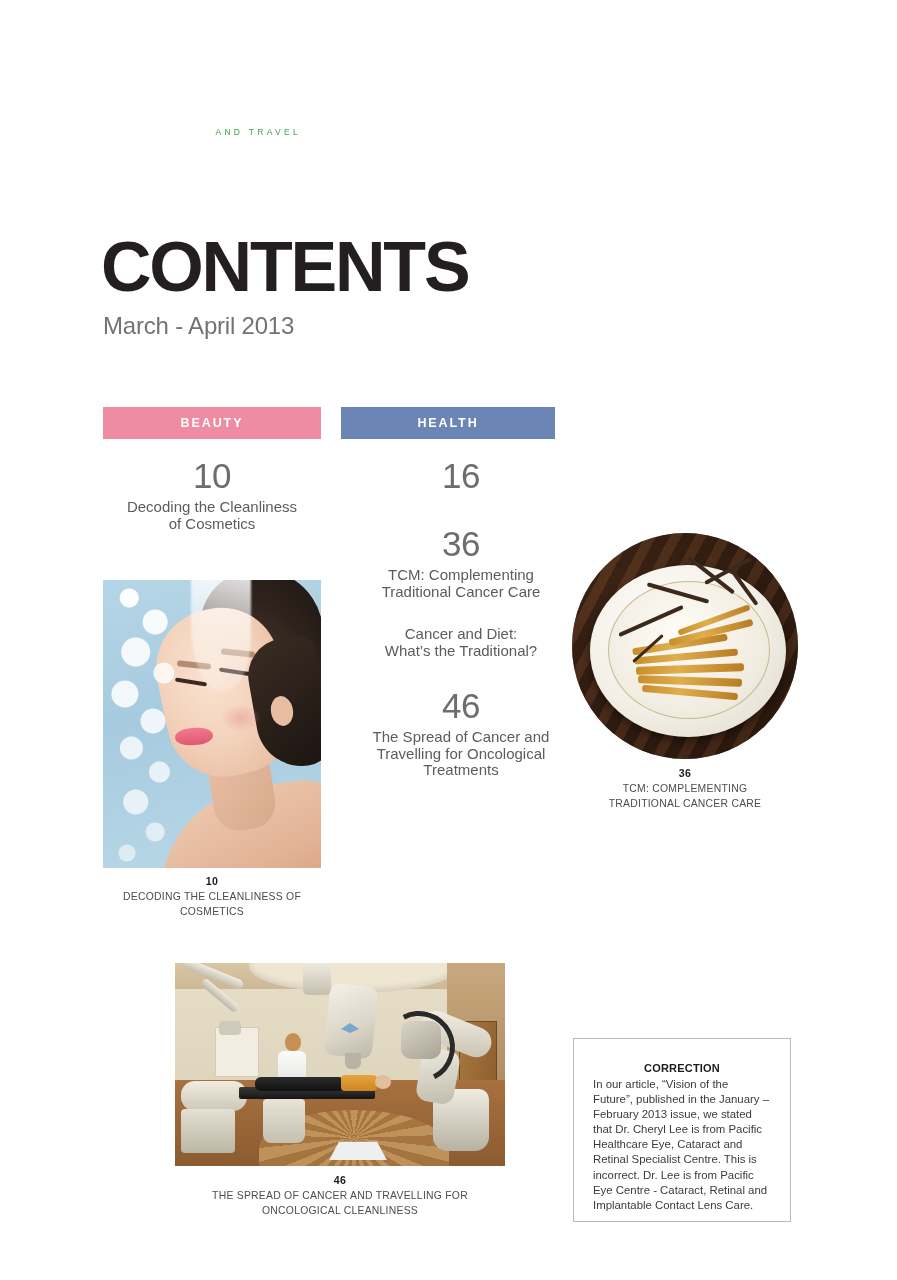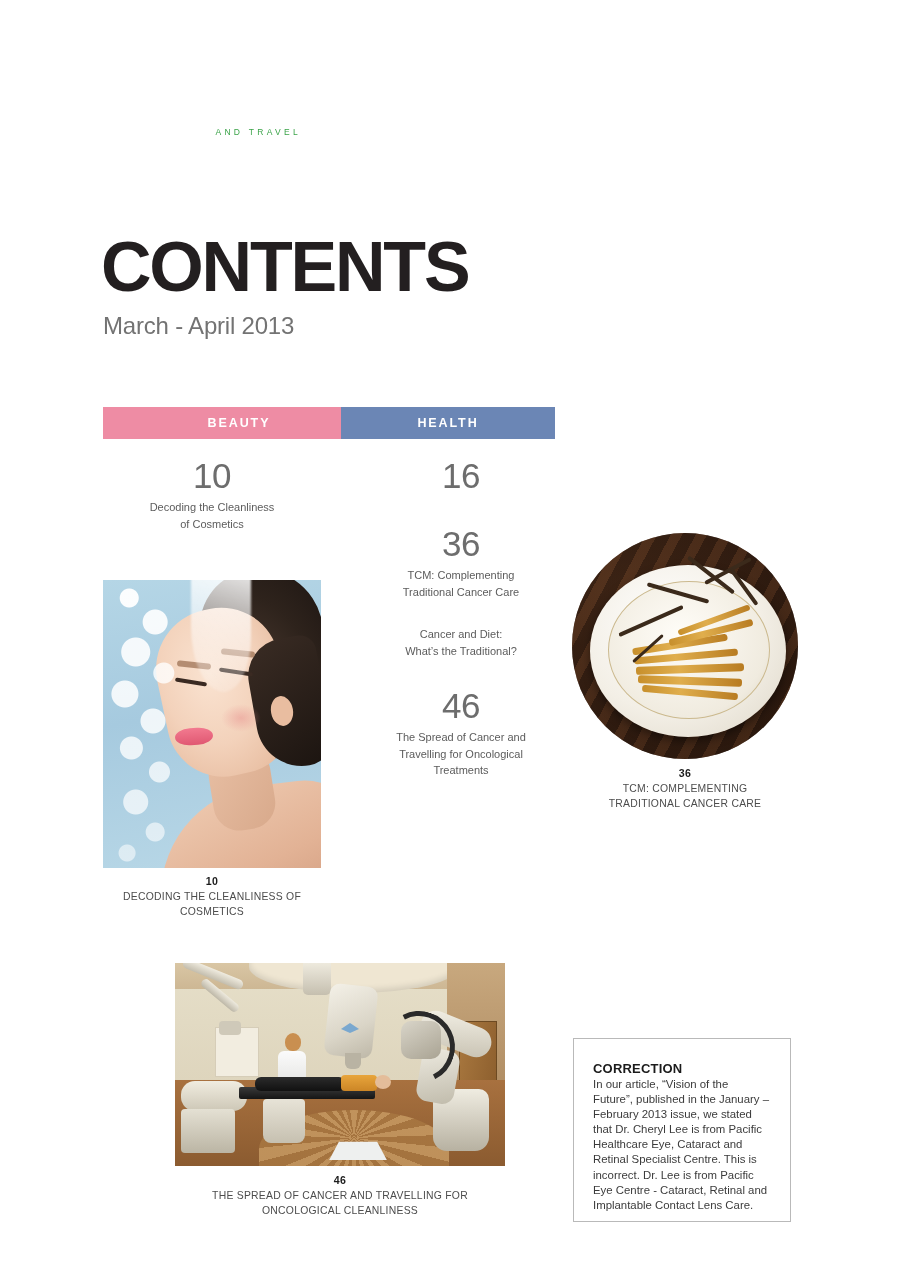--- a/index.html
+++ b/index.html
@@ -70,21 +70,20 @@
     color: #ffffff;
     font-size: 12.5px;
     font-weight: bold;
     letter-spacing: 1.9px;
   }
   #banner-beauty {
     left: 103px;
     top: 407px;
     width: 218px;
     background: #ee8ca4;
-    padding-left: 27px;
   }
   #banner-health {
     left: 341px;
     top: 407px;
     width: 214px;
     background: #6b86b5;
   }
 
   
   .toc-col { position: absolute; }
@@ -93,21 +92,21 @@
 
   .toc-entry { text-align: center; }
   .toc-entry .num {
     font-size: 35px;
     line-height: 42px;
     color: #6d6d6d;
     font-weight: normal;
     letter-spacing: -0.5px;
   }
   .toc-entry .title {
-    font-size: 11px;
+    font-size: 15px;
     line-height: 16.5px;
     color: #5c5c5c;
     margin-top: 2px;
     white-space: pre-line;
   }
   #col-health .toc-entry + .toc-entry { margin-top: 26px; }
 
   
   .figure { position: absolute; }
   .caption {
@@ -449,25 +448,26 @@
     left: 573px;
     top: 1038px;
     width: 218px;
     height: 184px;
     border: 1px solid #b9b9b9;
     background: #ffffff;
     box-sizing: border-box;
     padding: 22px 19px 0 19px;
   }
   #correction-box .corr-head {
-    font-size: 13px;
+    font-size: 11px;
     line-height: 15px;
     font-weight: bold;
     color: #1b1b1b;
     letter-spacing: .2px;
+    text-align: center;
   }
   #correction-box .corr-body {
     margin-top: 1px;
     font-size: 11.4px;
     line-height: 15.1px;
     color: #3b3b3b;
   }
 </style>
 </head>
 <body>

